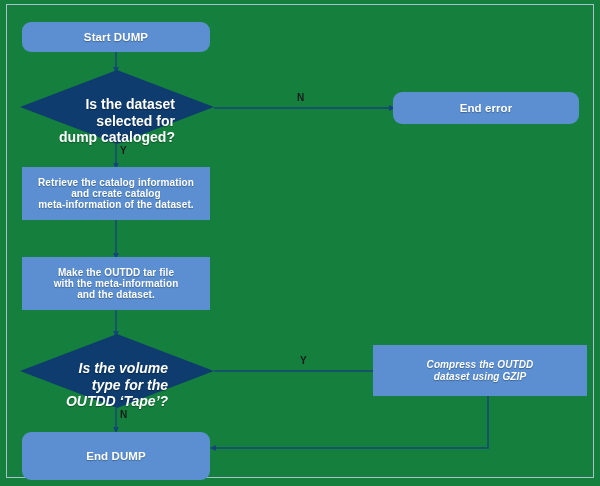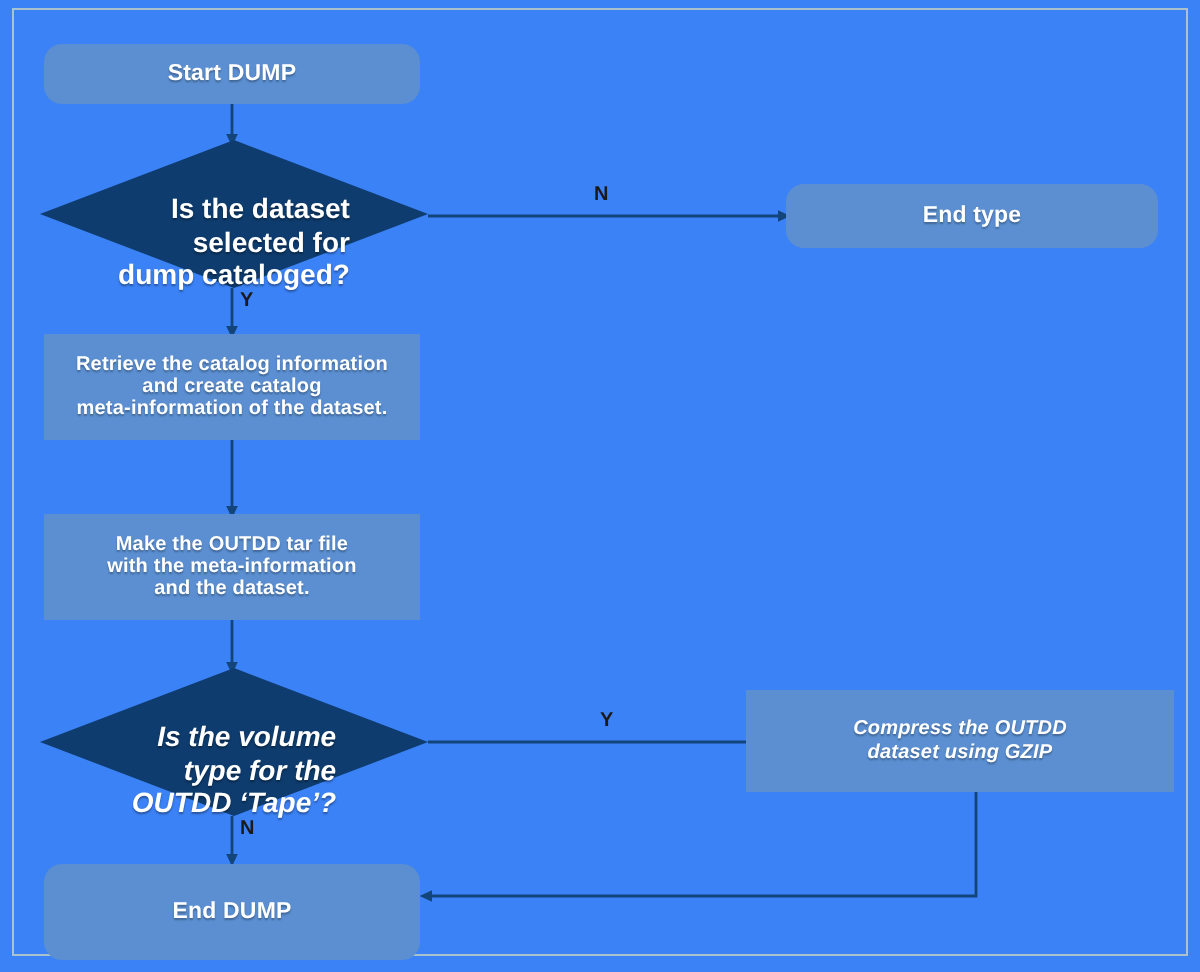--- a/index.html
+++ b/index.html
@@ -4,21 +4,21 @@
 <style>
   html, body {
     margin: 0;
     padding: 0;
     background: #ffffff;
   }
   #canvas {
     position: relative;
     width: 600px;
     height: 486px;
-    background: #3b82f6;
+    background: #15803d;
     box-sizing: border-box;
     overflow: hidden;
     font-family: "Liberation Sans", sans-serif;
   }
   .frame-border {
     position: absolute;
     left: 6px;
     top: 4px;
     width: 588px;
     height: 474px;
@@ -123,21 +123,21 @@
   <div class="decision-wrap" style="left:20px; top:70px; width:194px; height:74px;">
     <svg width="194" height="74" viewBox="0 0 194 74" xmlns="http://www.w3.org/2000/svg">
       <polygon points="97,0 194,37 97,74 0,37" fill="#0e3c6e"></polygon>
     </svg>
     <div class="dtext multiline">Is the dataset
 selected for
 dump cataloged?</div>
   </div>
 
   <div class="node terminator" style="left:393px; top:92px; width:186px; height:32px;">
-    <span>End type</span>
+    <span>End error</span>
   </div>
 
   <div class="node process multiline" style="left:22px; top:167px; width:188px; height:53px;">
     <span>Retrieve the catalog information
 and create catalog
 meta-information of the dataset.</span>
   </div>
 
   <div class="node process multiline" style="left:22px; top:257px; width:188px; height:53px;">
     <span>Make the OUTDD tar file

